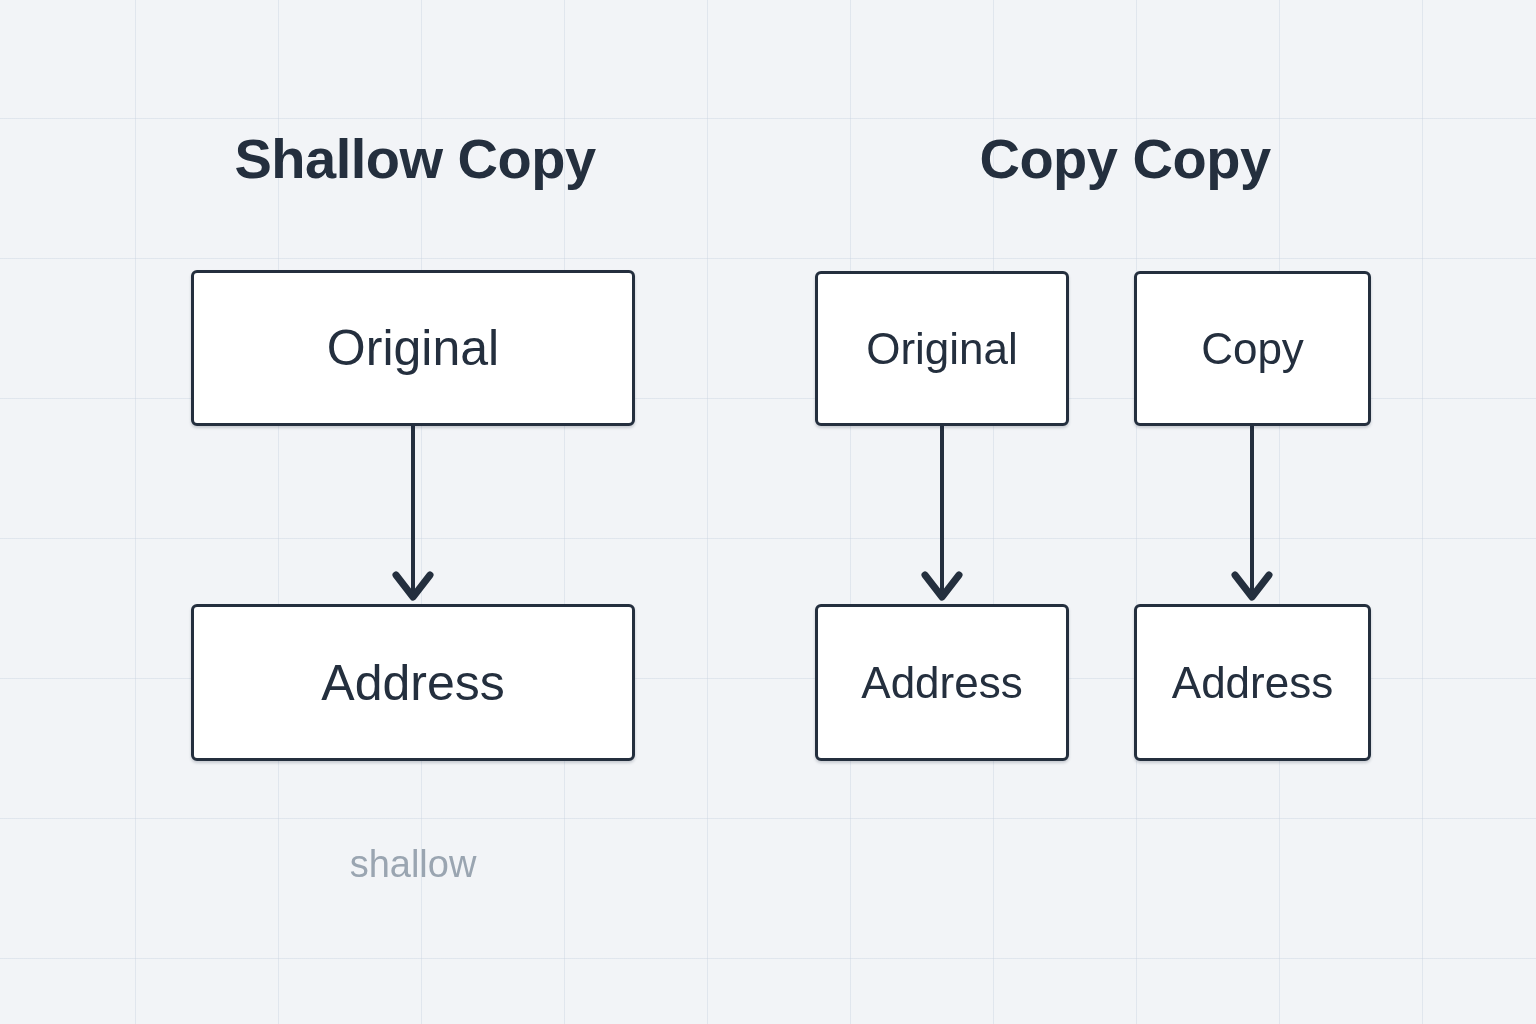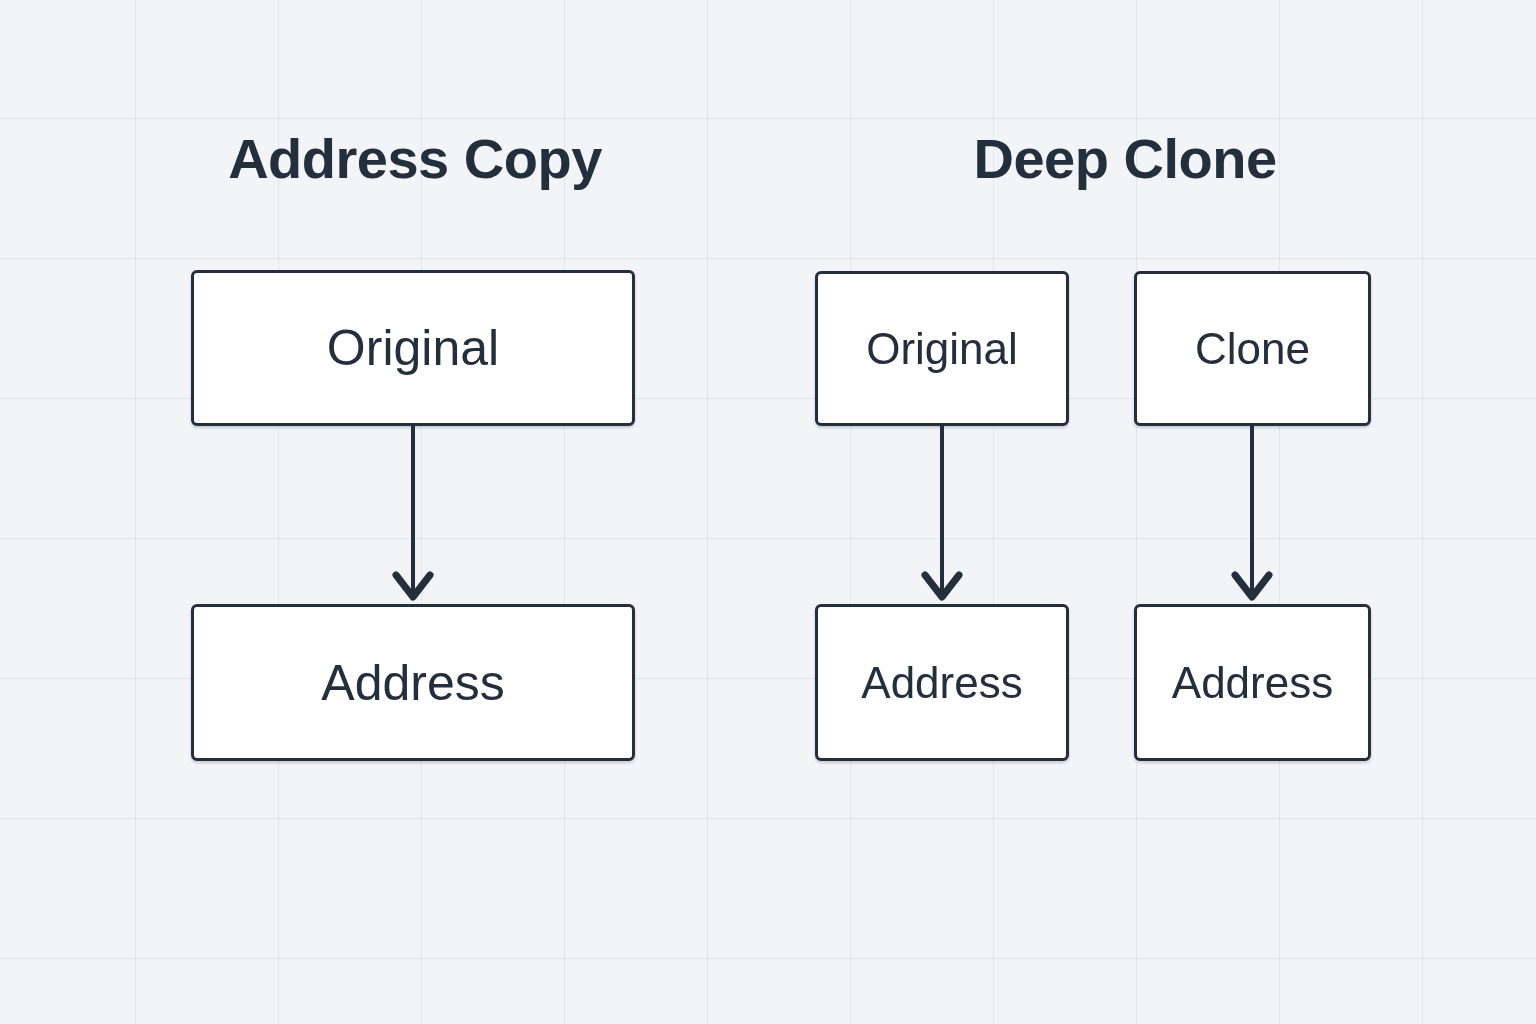--- a/index.html
+++ b/index.html
@@ -139,23 +139,23 @@
     left: 898px;
     top: 845px;
     width: 400px;
   }
 </style>
 </head>
 <body>
 
 <div id="canvas">
 
-  <div class="panel-title" id="title-shallow">Address Copy</div>
-
-  <div class="panel-title" id="title-deep">Deep Clone</div>
+  <div class="panel-title" id="title-shallow">Shallow Copy</div>
+
+  <div class="panel-title" id="title-deep">Copy Copy</div>
 
   <svg id="arrow-layer" viewBox="0 0 1536 1024" xmlns="http://www.w3.org/2000/svg">
 
     <g>
       <line x1="413" y1="426" x2="413" y2="598" stroke="#242f3e" stroke-width="4" stroke-linecap="butt"></line>
       <polyline points="396,575 413,597 430,575" fill="none" stroke="#242f3e" stroke-width="7" stroke-linecap="round" stroke-linejoin="round"></polyline>
     </g>
 
     <g>
       <line x1="942" y1="426" x2="942" y2="598" stroke="#242f3e" stroke-width="4" stroke-linecap="butt"></line>
@@ -174,26 +174,27 @@
 
   <div class="node-box" id="box-shallow-address">
     <span class="node-label">Address</span>
   </div>
 
   <div class="node-box" id="box-deep-original">
     <span class="node-label small">Original</span>
   </div>
 
   <div class="node-box" id="box-deep-clone">
-    <span class="node-label small">Clone</span>
+    <span class="node-label small">Copy</span>
   </div>
 
   <div class="node-box" id="box-deep-address-original">
     <span class="node-label small">Address</span>
   </div>
 
   <div class="node-box" id="box-deep-address-clone">
     <span class="node-label small">Address</span>
   </div>
 
+  <div class="caption" id="caption-shallow">shallow</div>
 
 
 </div>
 
 </body></html>

